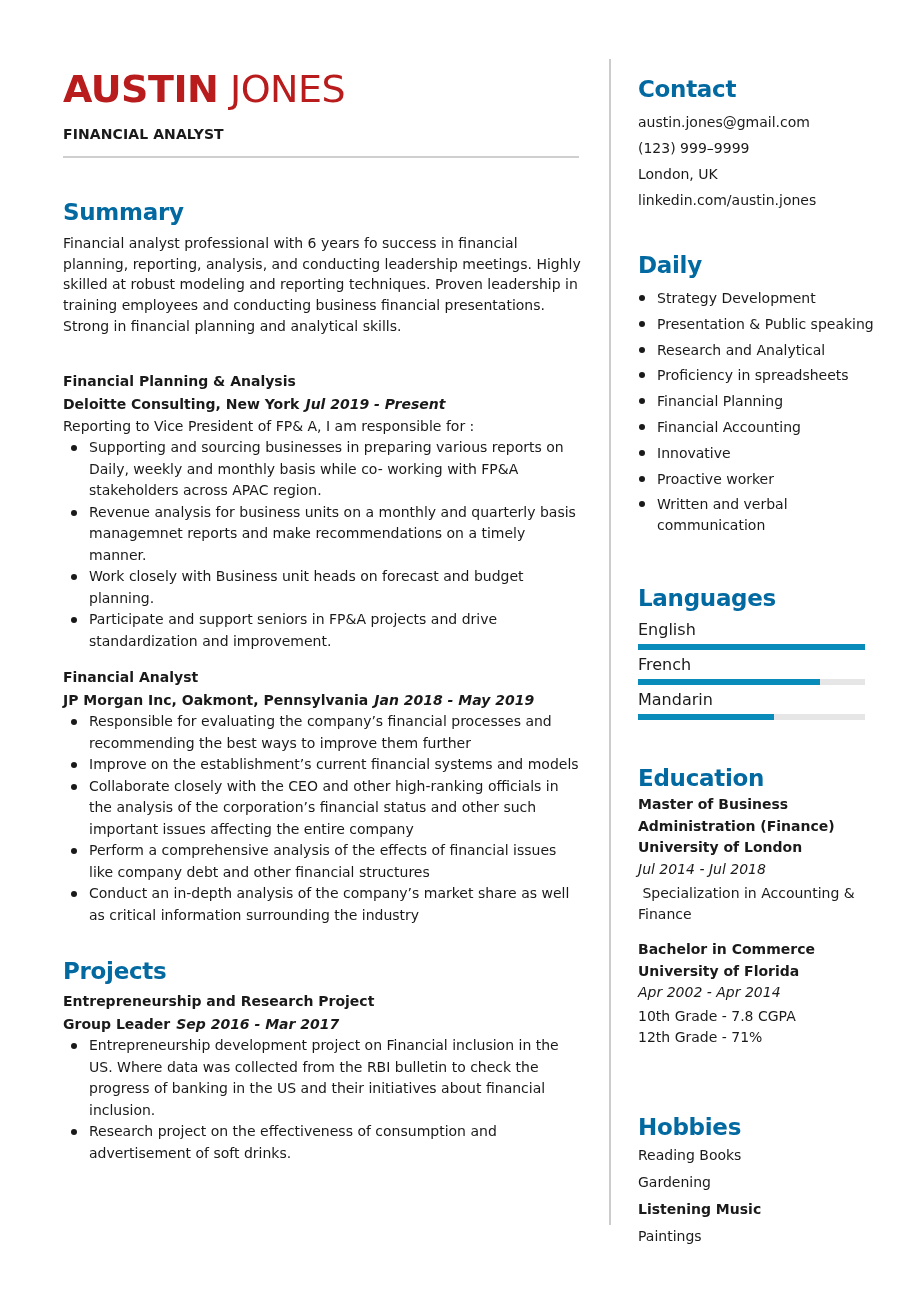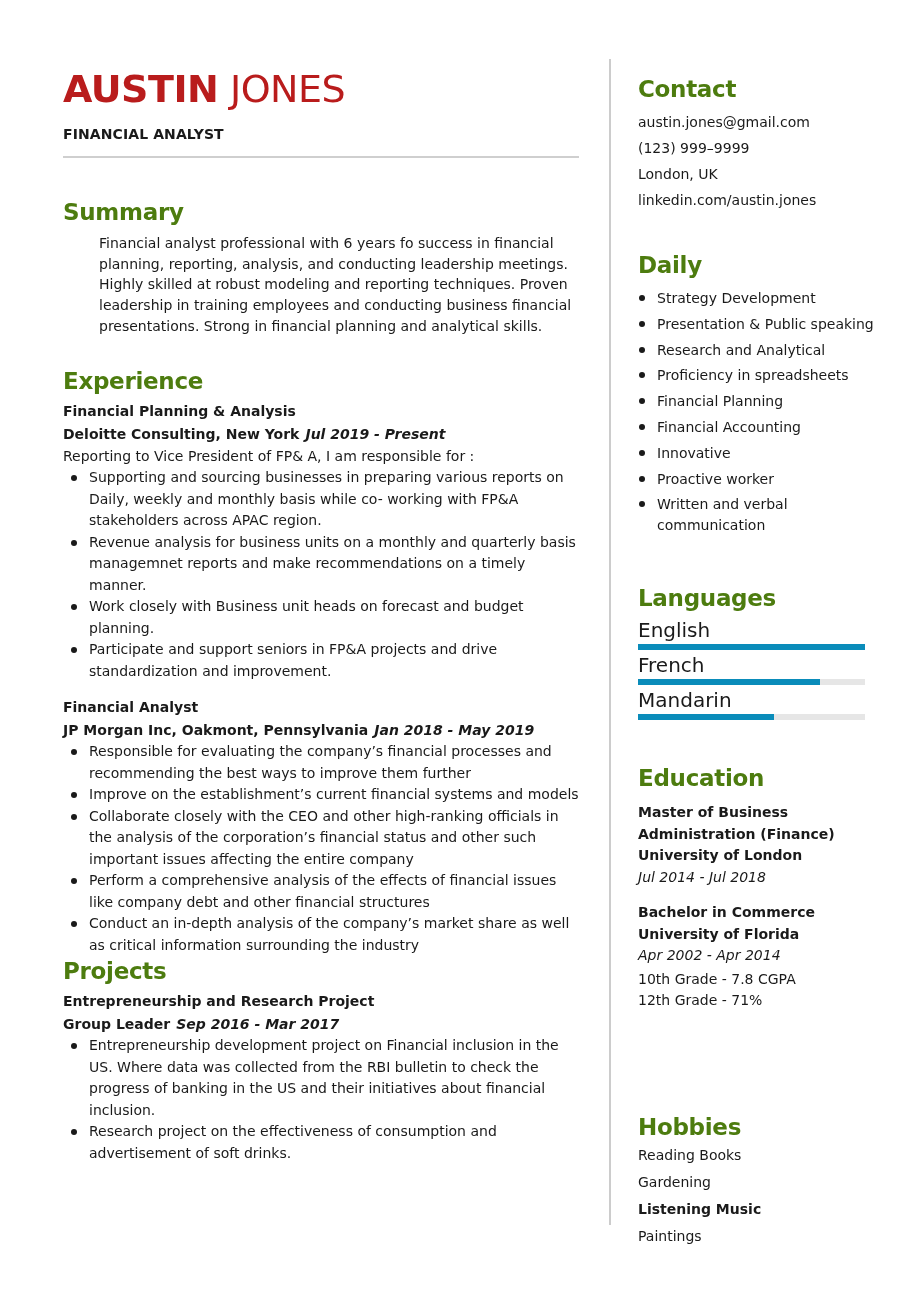--- a/index.html
+++ b/index.html
@@ -10,37 +10,37 @@
   .left { position: absolute; left: 63px; top: 0; width: 520px; }
   .right { position: absolute; left: 638px; top: 0; width: 240px; }
   .divider { position: absolute; left: 609px; top: 59px; width: 2px; height: 1166px; background: #cccccc; }
 
   .name { position: absolute; top: 66px; left: 0; font-size: 38px; line-height: 46px; color: #b91c1c; white-space: nowrap; letter-spacing: -0.5px; }
   .name .first { font-weight: bold; }
   .name .last { font-weight: normal; }
   .title { position: absolute; top: 126px; left: 0; font-size: 14px; font-weight: bold; letter-spacing: 0.1px; }
   .hr { position: absolute; top: 156px; left: 0; width: 516px; height: 2px; background: #cfcfcf; }
 
-  h2 { margin: 0; font-size: 23px; line-height: 30px; font-weight: bold; color: #4d7c0f; letter-spacing: -0.3px; }
+  h2 { margin: 0; font-size: 23px; line-height: 30px; font-weight: bold; color: #0369a1; letter-spacing: -0.3px; }
   .sec { position: absolute; left: 0; width: 520px; }
   .body-text { font-size: 14px; line-height: 20.7px; }
   .bold-line { font-size: 14px; font-weight: bold; line-height: 22.5px; }
   .date { font-style: italic; font-weight: bold; margin-left: 6px; }
   ul.bul { margin: 0; padding: 0; list-style: none; }
   ul.bul li { position: relative; padding-left: 26px; font-size: 14px; line-height: 21.5px; }
   ul.bul li::before { content: ""; position: absolute; left: 8px; top: 8px; width: 6px; height: 6px; border-radius: 50%; background: #1a1a1a; }
 
   .rsec { position: absolute; left: 0; width: 240px; }
   .rline { font-size: 14px; line-height: 26px; }
   ul.skills { margin: 0; padding: 0; list-style: none; }
   ul.skills li { position: relative; padding-left: 19px; font-size: 14px; line-height: 20.5px; margin-bottom: 5.3px; }
   ul.skills li::before { content: ""; position: absolute; left: 1px; top: 7px; width: 6px; height: 6px; border-radius: 50%; background: #1a1a1a; }
 
   .lang { position: relative; height: 35px; }
-  .lang-name { font-size: 20px; line-height: 20px; }
+  .lang-name { font-size: 16px; line-height: 20px; }
   .track { position: absolute; left: 0; top: 24px; width: 227px; height: 6px; background: #e6e6e6; }
   .fill { height: 6px; background: #0a8cba; }
 
   .edu-b { font-size: 14px; font-weight: bold; line-height: 21.5px; }
   .edu-i { font-size: 14px; font-style: italic; line-height: 21.5px; }
   .edu-t { font-size: 14px; line-height: 21px; }
 </style>
 </head>
 <body>
 
@@ -49,25 +49,24 @@
 <div class="left">
   <div class="name">
     <span class="first">AUSTIN</span>
     <span class="last">JONES</span>
   </div>
   <div class="title">FINANCIAL ANALYST</div>
   <div class="hr"></div>
 
   <div class="sec" style="top:197px;">
     <h2>Summary</h2>
-    <div class="body-text" style="margin-top:6px;margin-left:36px;">Financial analyst professional with 6 years fo success in financial planning, reporting, analysis, and conducting leadership meetings. Highly skilled at robust modeling and reporting techniques. Proven leadership in training employees and conducting business financial presentations. Strong in financial planning and analytical skills.</div>
+    <div class="body-text" style="margin-top:6px;">Financial analyst professional with 6 years fo success in financial planning, reporting, analysis, and conducting leadership meetings. Highly skilled at robust modeling and reporting techniques. Proven leadership in training employees and conducting business financial presentations. Strong in financial planning and analytical skills.</div>
   </div>
 
   <div class="sec" style="top:366px;">
-    <h2>Experience</h2>
     <div style="margin-top:4px;">
       <div class="bold-line">Financial Planning &amp; Analysis</div>
       <div class="bold-line">
         <span>Deloitte Consulting, New York</span><span class="date">Jul 2019 - Present</span>
       </div>
       <div class="body-text" style="line-height:22px;">Reporting to Vice President of FP&amp; A, I am responsible for :</div>
       <ul class="bul">
         <li>Supporting and sourcing businesses in preparing various reports on Daily, weekly and monthly basis while co- working with FP&amp;A stakeholders across APAC region.</li>
         <li>Revenue analysis for business units on a monthly and quarterly basis managemnet reports and make recommendations on a timely manner.</li>
         <li>Work closely with Business unit heads on forecast and budget planning.</li>
@@ -149,24 +148,25 @@
         <div class="lang-name">Mandarin</div>
         <div class="track">
             <div class="fill" style="width: 60%;"></div>
           </div>
       </div>
     </div>
   </div>
 
   <div class="rsec" style="top:763px;">
     <h2>Education</h2>
-    <div style="margin-top:9px;">
+    <div style="margin-top:1px;">
       <div class="edu-b">Master of Business Administration (Finance)</div>
       <div class="edu-b">University of London</div>
       <div class="edu-i">Jul 2014 - Jul 2018</div>
+      <div class="edu-t" style="margin-top:3px; white-space:pre-wrap;"> Specialization in Accounting &amp; Finance</div>
     </div>
     <div style="margin-top:14px;">
       <div class="edu-b">Bachelor in Commerce</div>
       <div class="edu-b">University of Florida</div>
       <div class="edu-i">Apr 2002 - Apr 2014</div>
       <div class="edu-t" style="margin-top:2px;">10th Grade - 7.8 CGPA</div>
       <div class="edu-t">12th Grade - 71%</div>
     </div>
   </div>
 

